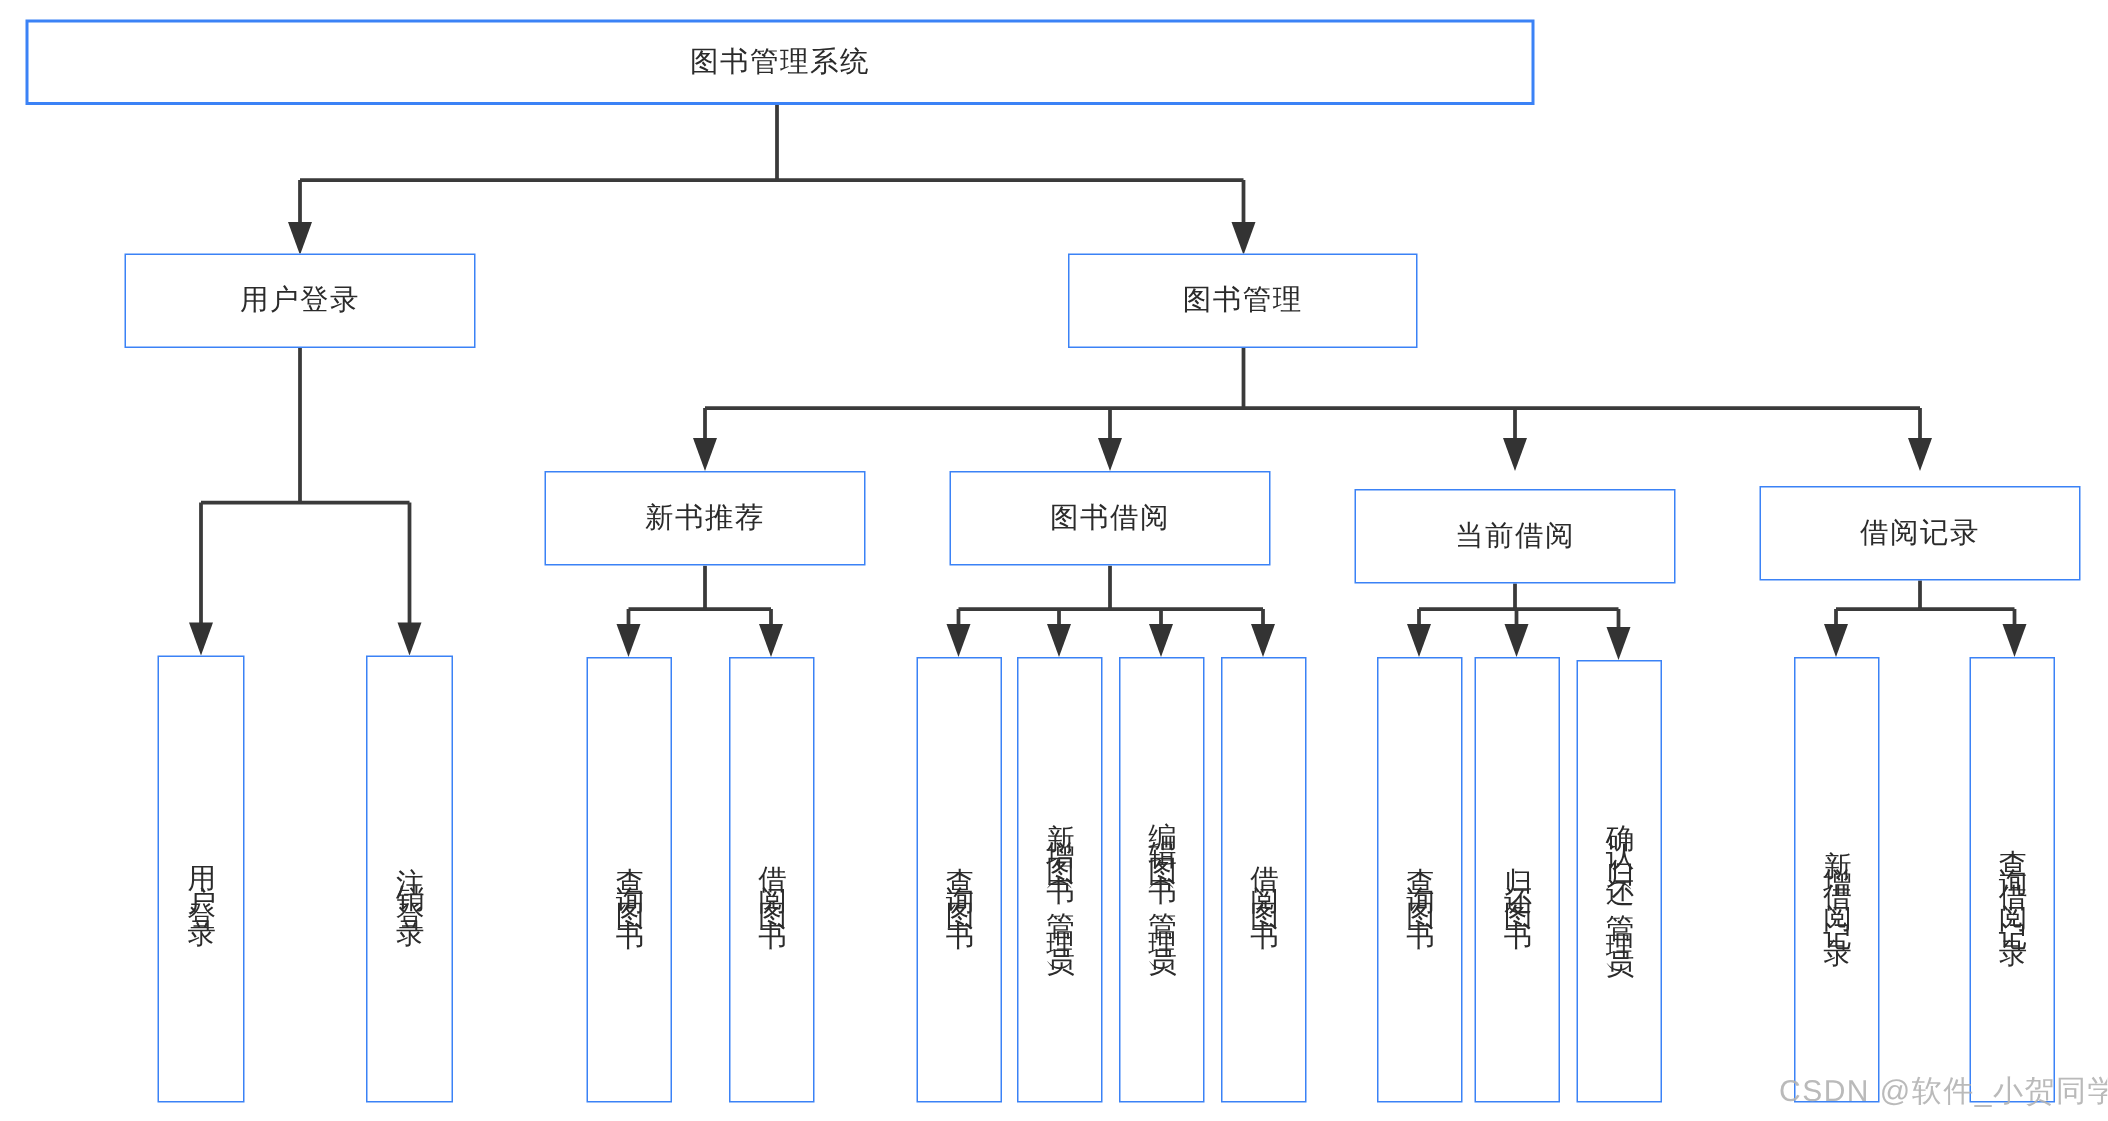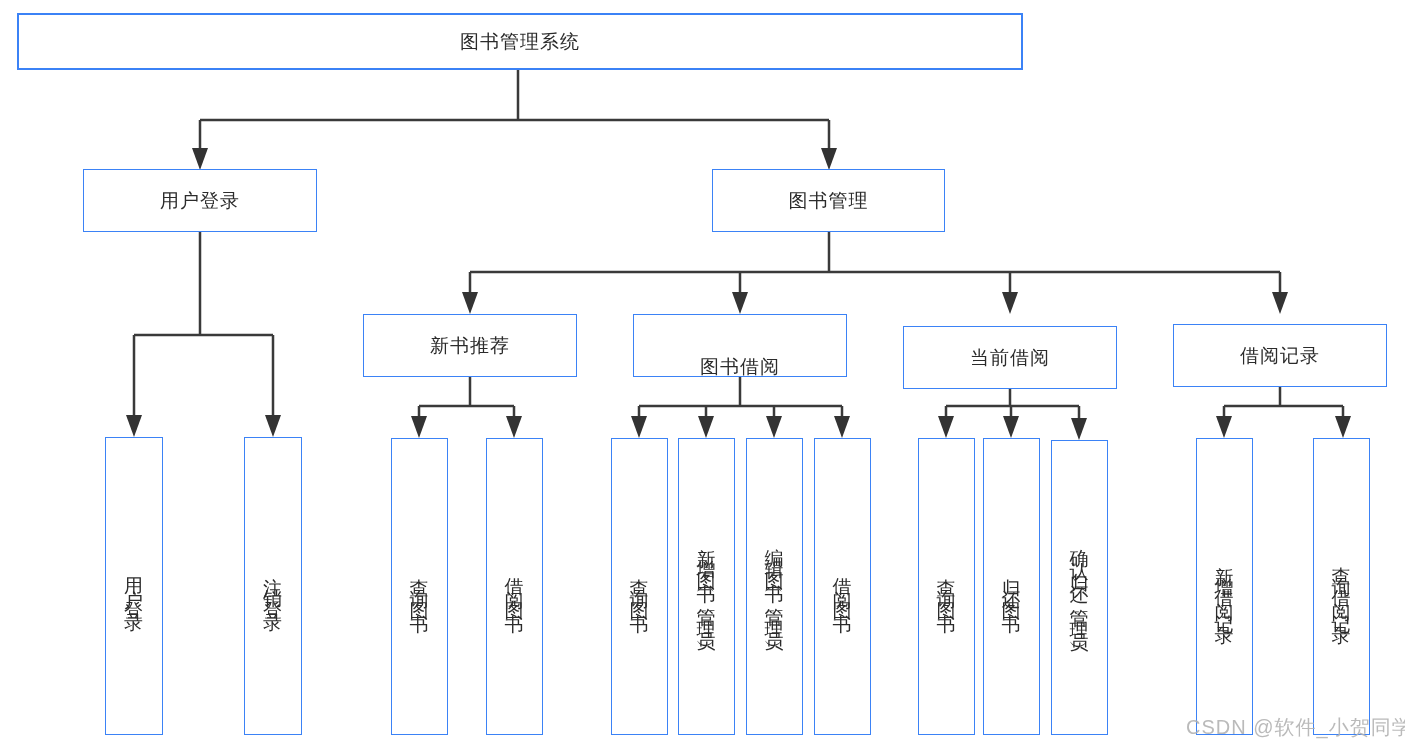--- a/index.html
+++ b/index.html
@@ -93,21 +93,21 @@
   <div class="node h" style="left:83px; top:169px; width:234px; height:63px;">
     <span>用户登录</span>
   </div>
   <div class="node h" style="left:712px; top:169px; width:233px; height:63px;">
     <span>图书管理</span>
   </div>
 
   <div class="node h" style="left:363px; top:314px; width:214px; height:63px;">
     <span>新书推荐</span>
   </div>
-  <div class="node h" style="left:633px; top:314px; width:214px; height:63px;align-items:flex-end;">
+  <div class="node h" style="left:633px; top:314px; width:214px; height:63px;">
     <span>图书借阅</span>
   </div>
   <div class="node h" style="left:903px; top:326px; width:214px; height:63px;">
     <span>当前借阅</span>
   </div>
   <div class="node h" style="left:1173px; top:314px; width:214px; height:63px;margin-top:10px;">
     <span>借阅记录</span>
   </div>
 
   <div class="node v" style="left:105px; top:437px; width:58px; height:298px;">

